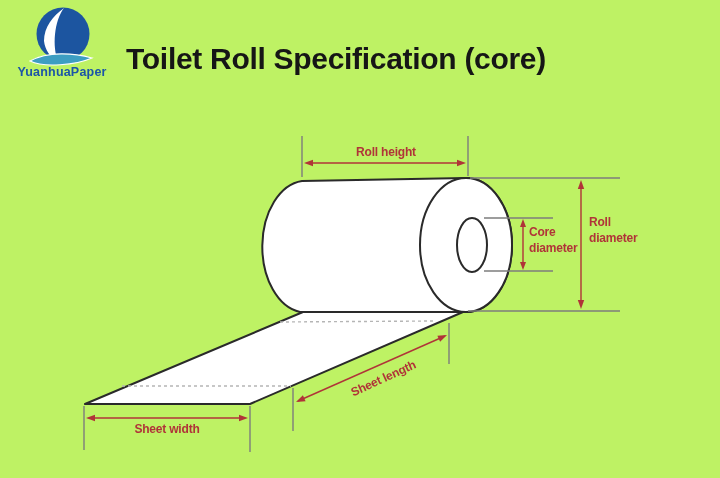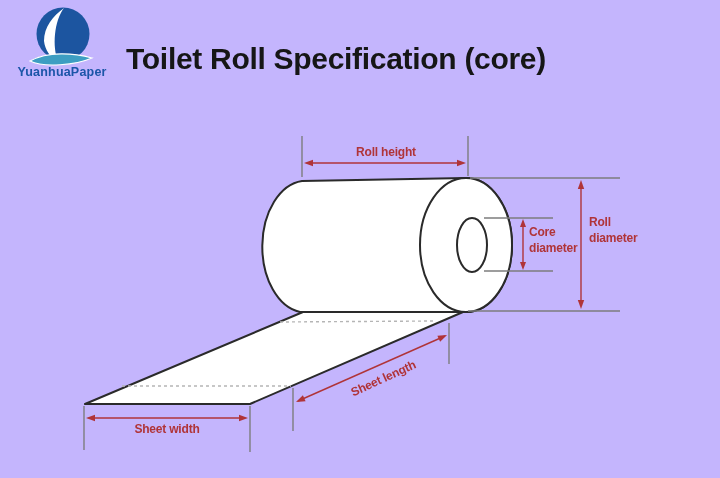--- a/index.html
+++ b/index.html
@@ -1,19 +1,19 @@
 <!DOCTYPE html>
 <html><head>
 <meta charset="utf-8">
 <style>
   html,body{margin:0;padding:0;background:#fff;}
   .page{
     position:relative;
     width:720px;height:478px;
-    background:#c4b5fd;
+    background:#bef264;
     overflow:hidden;
     font-family:"Liberation Sans", sans-serif;
   }
   
   .logo-wrap{
     position:absolute;left:16px;top:5px;width:92px;
     text-align:center;
   }
   .logo-wrap svg{display:block;margin:0 auto;}
   .company-name{

